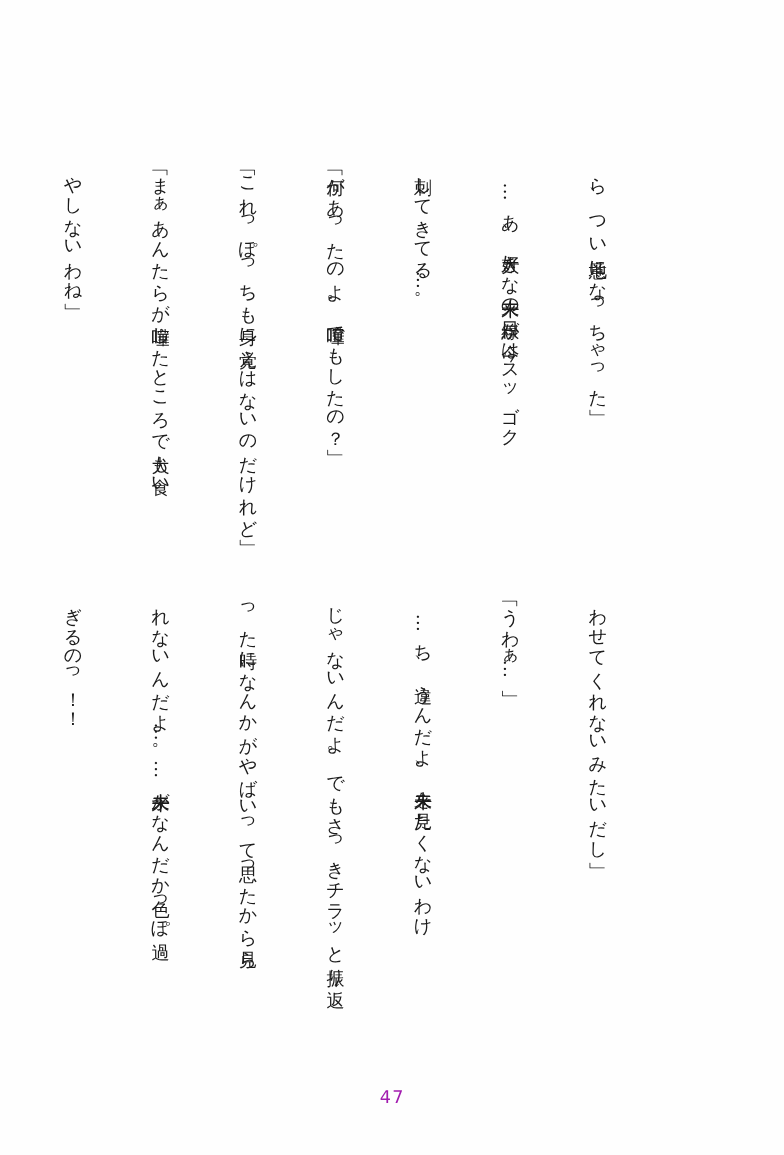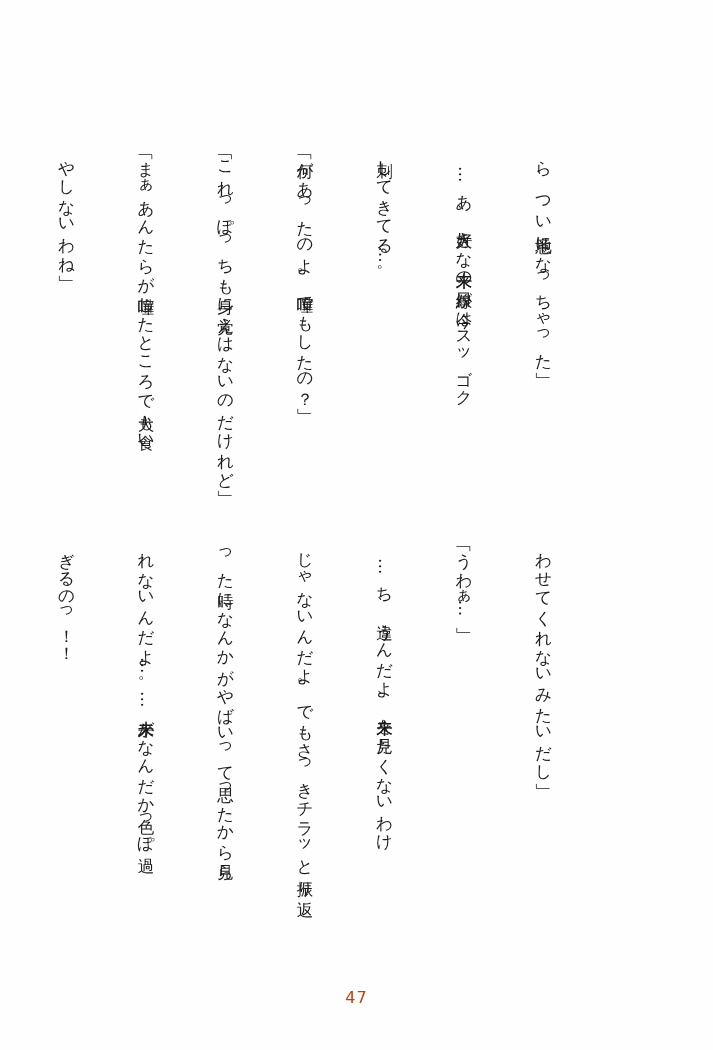--- a/index.html
+++ b/index.html
@@ -27,21 +27,21 @@
   .vblock.top    { top: 149px; right: 104px; }
   .vblock.bottom { top: 541px; right: 104px; }
   .tline { height: 385px; }
   .pagenum {
     position: absolute;
     top: 988px; left: 0;
     width: 713px;
     text-align: center;
     font-family: "DejaVu Sans", "Liberation Sans", sans-serif;
     font-size: 16px;
-    color: #c2410c;
+    color: #a21caf;
     letter-spacing: 1px;
   }
 </style>
 </head>
 <body>
 
 <div class="page">
 
   <div class="vblock top">
     <div class="tline">ら、つい意地になっちゃった」</div>

